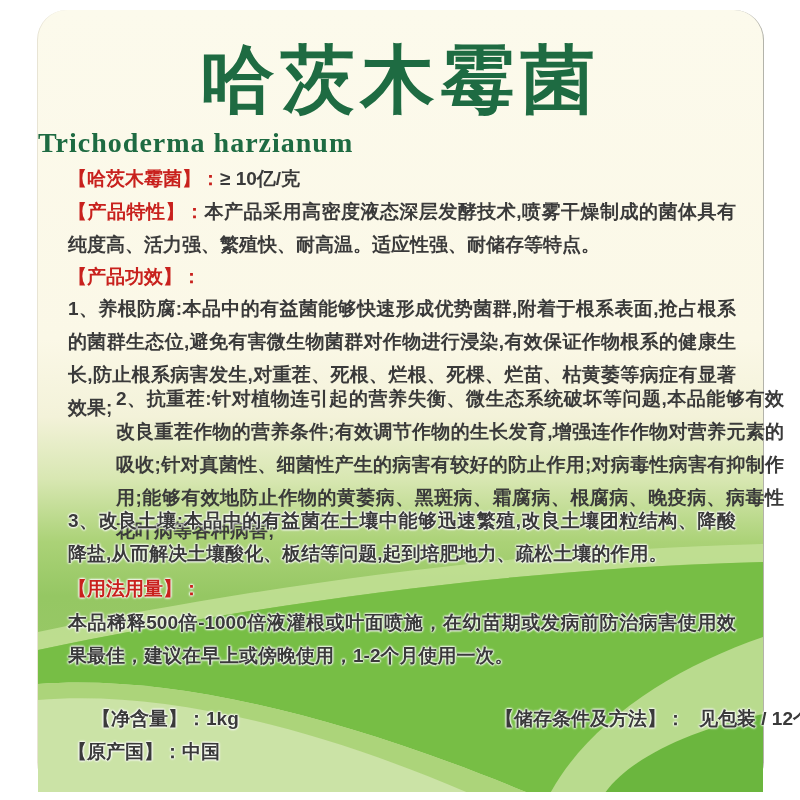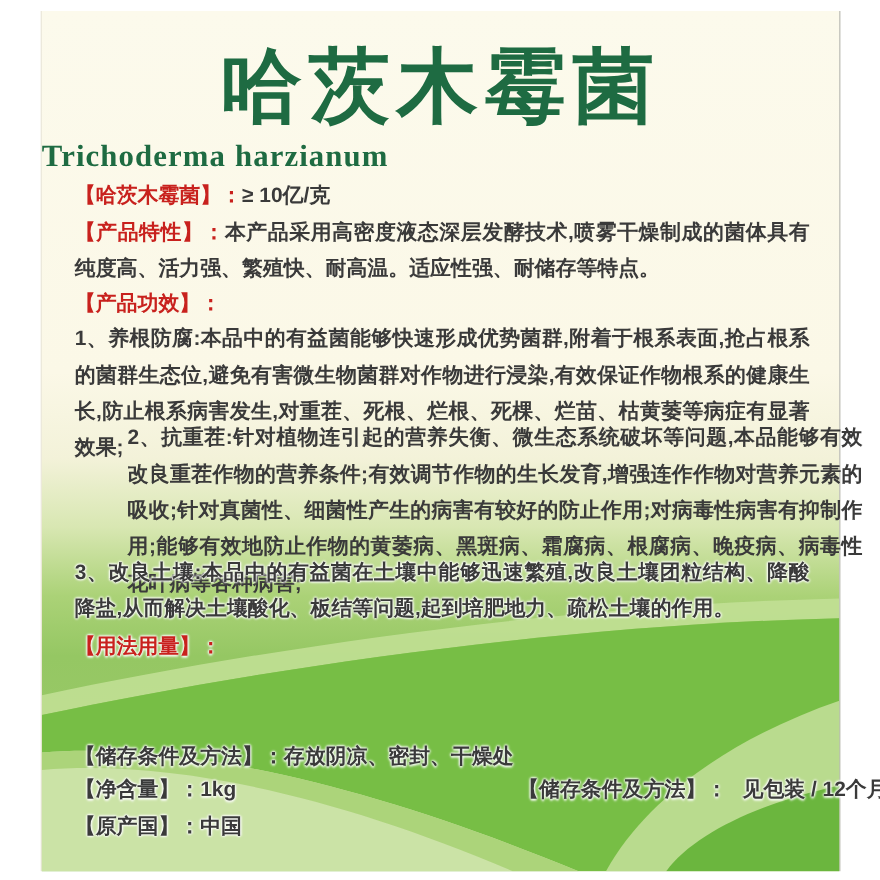--- a/index.html
+++ b/index.html
@@ -9,20 +9,21 @@
     overflow:hidden;
     font-family:"Liberation Sans","DejaVu Sans",sans-serif;
   }
   .label-area {
     position:absolute; left:37px; top:10px; width:727px; height:782px;
     border-right:1px solid #b3b3aa;
     border-left:1px solid #e8e4d4;
     background:linear-gradient(180deg,
       #fcfaec 0%, #fbf8e7 42%, #f3f2d9 52%,
       #d8e7b2 60%, #abd277 68%, #95c763 75%, #9ecb6d 100%);
+    border-radius:30px;
   }
   .bg-waves { position:absolute; left:0; bottom:0; width:100%; height:330px; }
   .blk { position:absolute; left:30px; width:668px; color:#3a3a3a;
          font-size:19px; line-height:33px; font-weight:bold; text-align:justify; }
   .title {
     position:absolute; top:22px; left:0; width:100%; text-align:center;
     font-family:"Liberation Serif","DejaVu Serif",serif;
     font-weight:bold; font-size:74px; line-height:96px; color:#1e6b42;
     letter-spacing:6px;
   }
@@ -76,26 +77,24 @@
     <div class="blk" style="top:185px;">
       <span class="red">【产品特性】</span><span class="red">：</span><span>本产品采用高密度液态深层发酵技术,喷雾干燥制成的菌体具有纯度高、活力强、繁殖快、耐高温。适应性强、耐储存等特点。</span>
     </div>
     <div class="blk" style="top:282px;">1、养根防腐:本品中的有益菌能够快速形成优势菌群,附着于根系表面,抢占根系的菌群生态位,避免有害微生物菌群对作物进行浸染,有效保证作物根系的健康生长,防止根系病害发生,对重茬、死根、烂根、死棵、烂苗、枯黄萎等病症有显著效果;</div>
     <div class="blk" style="top:372px;margin-left:48px;">2、抗重茬:针对植物连引起的营养失衡、微生态系统破坏等问题,本品能够有效改良重茬作物的营养条件;有效调节作物的生长发育,增强连作作物对营养元素的吸收;针对真菌性、细菌性产生的病害有较好的防止作用;对病毒性病害有抑制作用;能够有效地防止作物的黄萎病、黑斑病、霜腐病、根腐病、晚疫病、病毒性花叶病等各种病害;</div>
     <div class="blk outlined" style="top:494px;">3、改良土壤:本品中的有益菌在土壤中能够迅速繁殖,改良土壤团粒结构、降酸降盐,从而解决土壤酸化、板结等问题,起到培肥地力、疏松土壤的作用。</div>
 
     <div class="blk outlined" style="top:562px;">
       <span class="red">【用法用量】</span><span class="red">：</span>
     </div>
+    <div class="blk outlined" style="top:596px;">本品稀释500倍-1000倍液灌根或叶面喷施，在幼苗期或发病前防治病害使用效果最佳，建议在早上或傍晚使用，1-2个月使用一次。</div>
 
-    <div class="blk outlined" style="top:662px;">
-      <span>【储存条件及方法】</span><span>：</span><span>存放阴凉、密封、干燥处</span>
-    </div>
 
-    <div class="blk outlined" style="top:692px; height:33px;">
+    <div class="blk outlined" style="top:692px; height:33px;margin-left:24px;">
       <span class="net">
         <span>【净含量】</span><span>：</span><span>1kg</span>
       </span>
       <span class="shelf">
         <span>【储存条件及方法】</span><span>：</span><span class="sp"></span><span>见包装 / 12个月</span>
       </span>
     </div>
 
     <div class="blk outlined" style="top:725px;">
       <span>【原产国】</span><span>：</span><span>中国</span>

